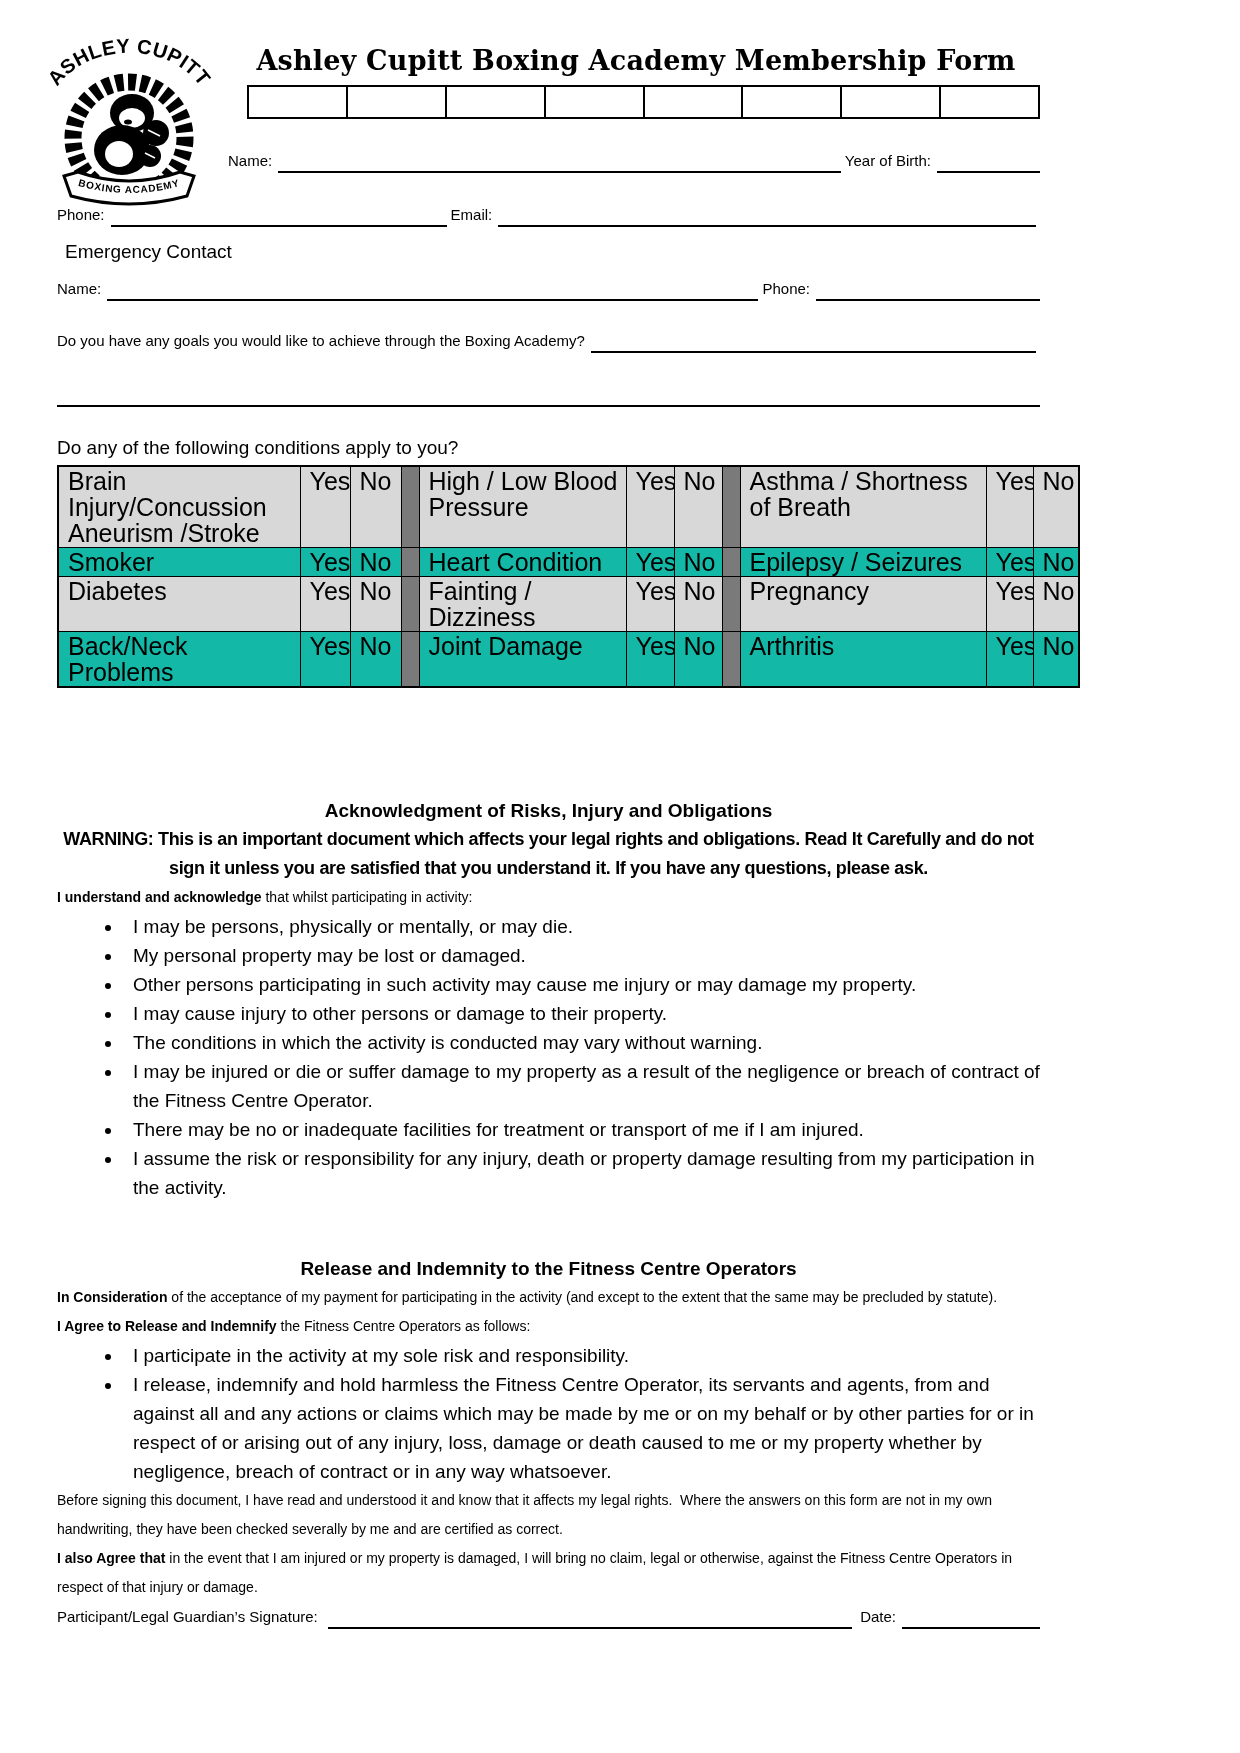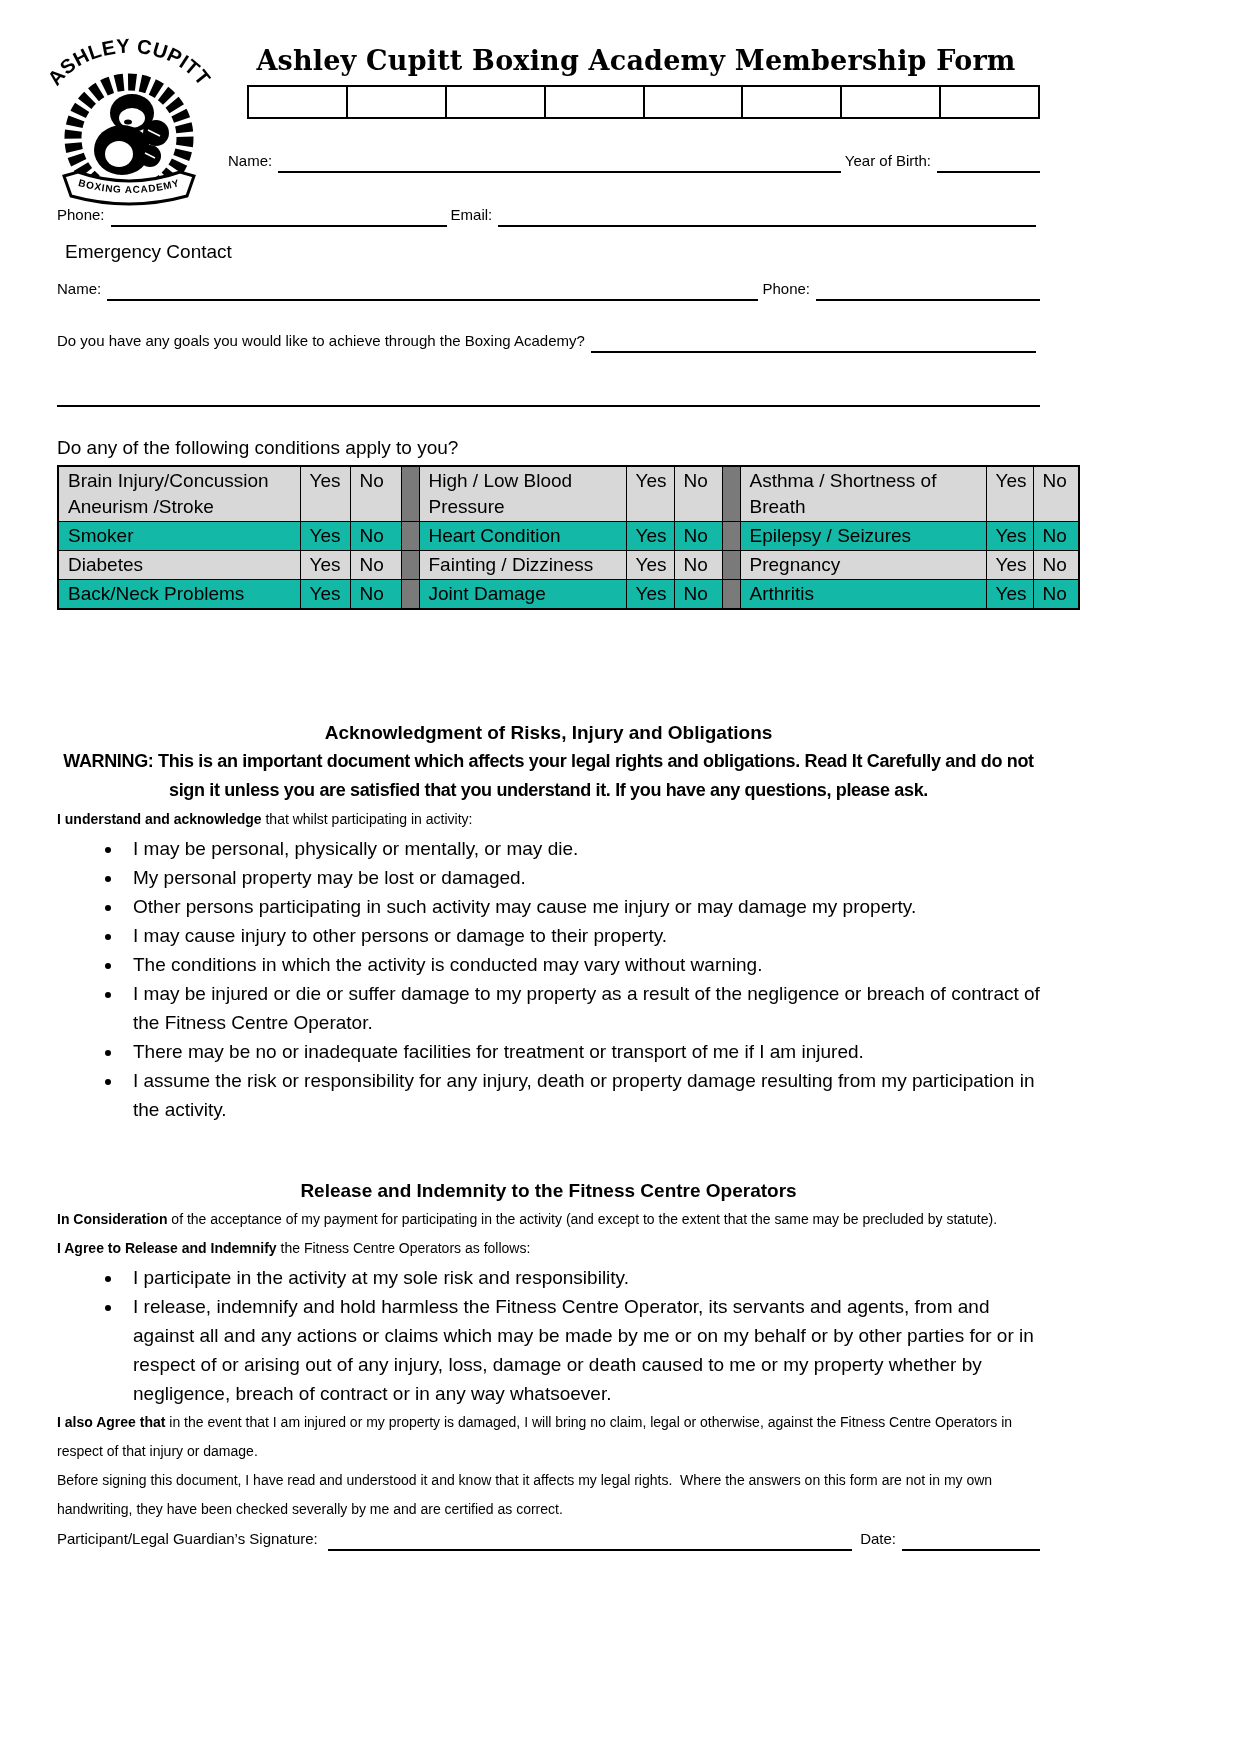--- a/index.html
+++ b/index.html
@@ -24,21 +24,21 @@
   .phone-row{margin-top:25px;}
   .phone-blank{width:336px;}
   .emg{font-size:19px;line-height:29px;margin:8px;}
   .ephone-blank{width:224px;margin-right:0;}
   .goals-row{margin-top:23px;}
   .fullline-row{margin-top:28px;height:26px;}
   .fullline-row .blank{margin-left:0;margin-right:0;}
 
   
   .question{font-size:19px;line-height:28px;margin:25px 0 0 0;}
-  table.cond{border-collapse:collapse;table-layout:fixed;width:1021px;margin-top:3px;font-size:19px;border-radius:26px;}
+  table.cond{border-collapse:collapse;table-layout:fixed;width:1021px;margin-top:3px;font-size:25px;border-radius:26px;}
   table.cond td{border:1.6px solid #000;padding:1px 8px 1px 9px;line-height:26px;vertical-align:top;overflow:hidden;}
   table.cond{border:2.5px solid #000;}
   tr.shaded td{background:#d8d8d8;}
   tr.plain td{background:#14b8a6;}
   table.cond td.sep{background:#7a7a7a !important;padding:0;}
 
   
   .sec-head{font-size:19px;font-weight:bold;text-align:center;margin:0;line-height:29px;}
   .ack-head{margin-top:108px;}
   .warning{font-size:18px;font-weight:bold;text-align:center;margin:0;line-height:29px;letter-spacing:-0.35px;}
@@ -197,40 +197,40 @@
         <td>Yes</td>
         <td>No</td>
       </tr>
     </tbody>
   </table>
 
   <h2 class="sec-head ack-head">Acknowledgment of Risks, Injury and Obligations</h2>
   <p class="warning"><span>WARNING: This is an important document which affects your legal rights and obligations. </span><span class="u">Read It Carefully</span><span> and do not sign it unless you are satisfied that you understand it. If you have any questions, please ask.</span></p>
   <p class="body"><b>I understand and acknowledge</b><span> that whilst participating in activity:</span></p>
   <ul class="blist">
-    <li>I may be personal, physically or mentally, or may die.</li>
+    <li>I may be persons, physically or mentally, or may die.</li>
     <li>My personal property may be lost or damaged.</li>
     <li>Other persons participating in such activity may cause me injury or may damage my property.</li>
     <li>I may cause injury to other persons or damage to their property.</li>
     <li>The conditions in which the activity is conducted may vary without warning.</li>
     <li>I may be injured or die or suffer damage to my property as a result of the negligence or breach of contract of the Fitness Centre Operator.</li>
     <li>There may be no or inadequate facilities for treatment or transport of me if I am injured.</li>
     <li>I assume the risk or responsibility for any injury, death or property damage resulting from my participation in the activity.</li>
   </ul>
 
   <h2 class="sec-head rel-head">Release and Indemnity to the Fitness Centre Operators</h2>
   <p class="body"><b>In Consideration</b><span> of the acceptance of my payment for participating in the activity (and except to the extent that the same may be precluded by statute).</span></p>
   <p class="body"><b>I Agree to Release and Indemnify</b><span> the Fitness Centre Operators as follows:</span></p>
   <ul class="blist">
     <li>I participate in the activity at my sole risk and responsibility.</li>
     <li>I release, indemnify and hold harmless the Fitness Centre Operator, its servants and agents, from and against all and any actions or claims which may be made by me or on my behalf or by other parties for or in respect of or arising out of any injury, loss, damage or death caused to me or my property whether by negligence, breach of contract or in any way whatsoever.</li>
   </ul>
+  <p class="body before">Before signing this document, I have read and understood it and know that it affects my legal rights.&nbsp; Where the answers on this form are not in my own handwriting, they have been checked severally by me and are certified as correct.</p>
+
   <p class="body"><b>I also Agree that</b><span> in the event that I am injured or my property is damaged, I will bring no claim, legal or otherwise, against the Fitness Centre Operators in respect of that injury or damage.</span></p>
-
-  <p class="body before">Before signing this document, I have read and understood it and know that it affects my legal rights.&nbsp; Where the answers on this form are not in my own handwriting, they have been checked severally by me and are certified as correct.</p>
   <div class="row sig-row">
     <span class="lbl"><span class="u">Participant</span><span>/Legal Guardian’s Signature:</span></span>
     <span class="blank grow sig-blank"></span>
     <span class="lbl">Date:</span>
     <span class="blank date-blank"></span>
   </div>
 
 </div>
 
 </body></html>

